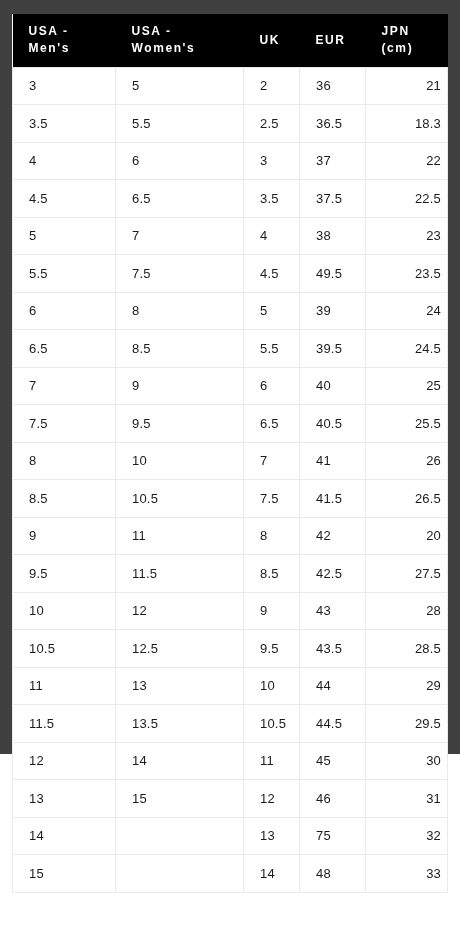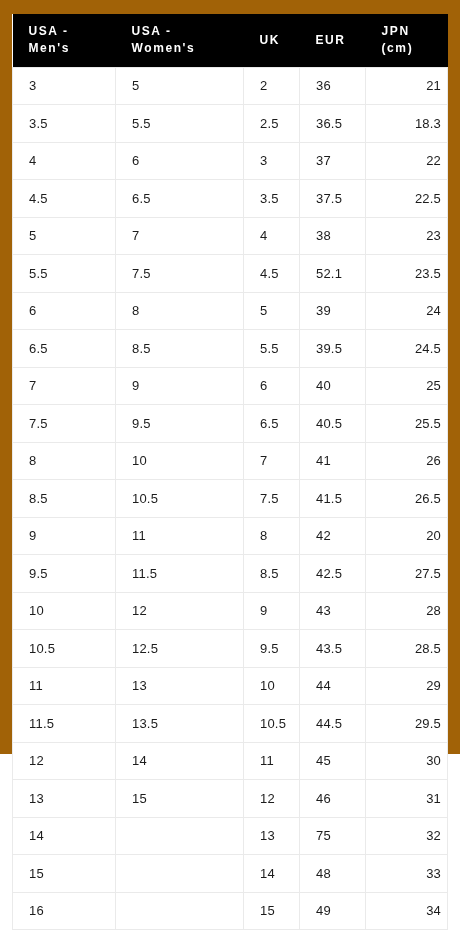--- a/index.html
+++ b/index.html
@@ -13,21 +13,21 @@
     height: 933px;
     font-family: "Liberation Sans", "DejaVu Sans", sans-serif;
     -webkit-font-smoothing: antialiased;
     overflow: hidden;
   }
 
   .page {
     width: 460px;
     height: 754px;
     position: relative;
-    background: #a16207;
+    background: #404040;
   }
 
   .size-table-wrap {
     position: absolute;
     left: 12px;
     top: 14px;
     width: 435px;
   }
 
   table.size-table {
@@ -150,21 +150,21 @@
             <td class="col-first">5</td>
             <td>7</td>
             <td>4</td>
             <td>38</td>
             <td class="col-last">23</td>
           </tr>
           <tr>
             <td class="col-first">5.5</td>
             <td>7.5</td>
             <td>4.5</td>
-            <td>52.1</td>
+            <td>49.5</td>
             <td class="col-last">23.5</td>
           </tr>
           <tr>
             <td class="col-first">6</td>
             <td>8</td>
             <td>5</td>
             <td>39</td>
             <td class="col-last">24</td>
           </tr>
           <tr>
@@ -265,23 +265,16 @@
             <td>75</td>
             <td class="col-last">32</td>
           </tr>
           <tr>
             <td class="col-first">15</td>
             <td class="empty-cell"></td>
             <td>14</td>
             <td>48</td>
             <td class="col-last">33</td>
           </tr>
-          <tr>
-            <td class="col-first">16</td>
-            <td class="empty-cell"></td>
-            <td>15</td>
-            <td>49</td>
-            <td class="col-last">34</td>
-          </tr>
         </tbody>
     </table>
   </div>
 </div>
 
 </body></html>

